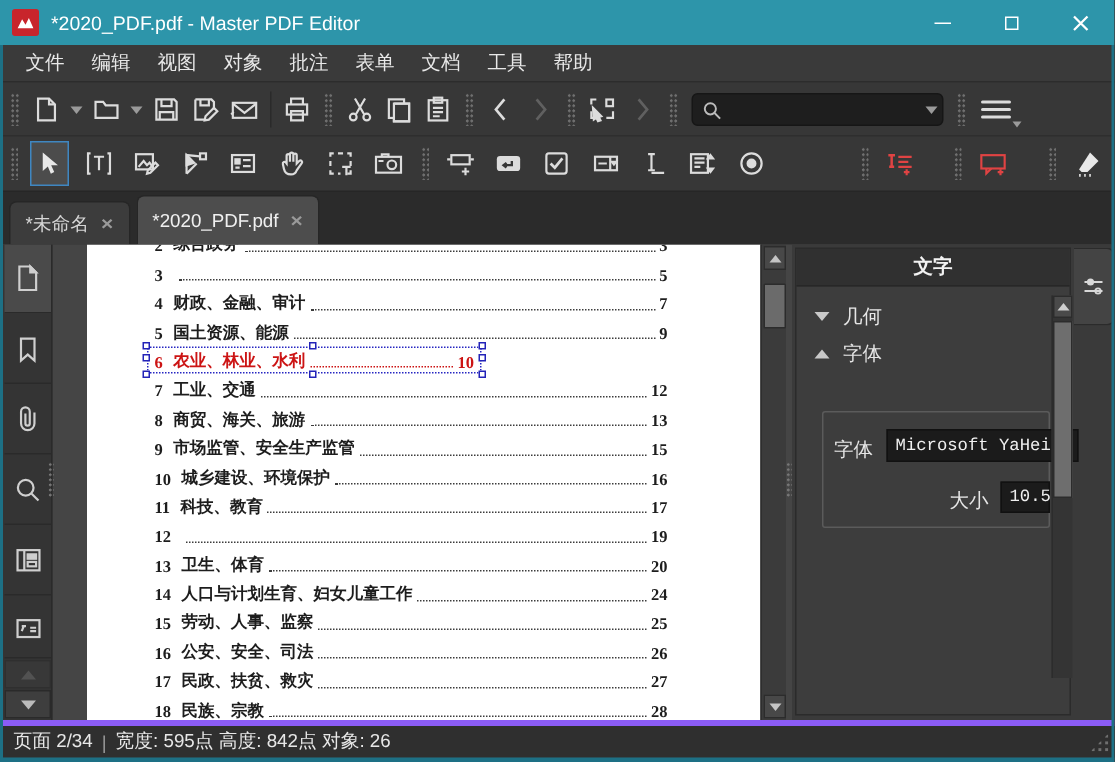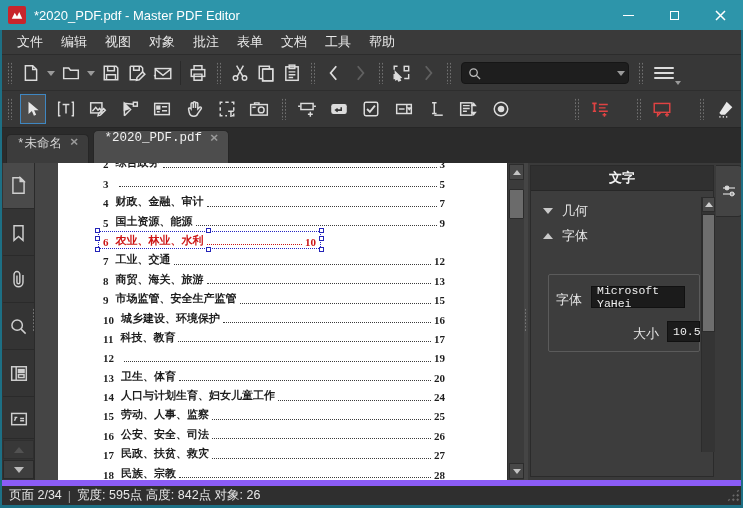--- a/index.html
+++ b/index.html
@@ -40,21 +40,21 @@
   .tool-btn.active { background:#4c4c4c; border:1px solid #3f87c2; }
   .vsep { width:1px; height:24px; background:#2a2a2a; margin:0 4px; }
   .searchbox { width:168px; height:22px; background:#1e1e1e; border:1px solid #161616; border-radius:4px; display:flex; align-items:center; margin:0 4px; }
   .searchbox input { flex:1; background:transparent; border:none; outline:none; color:#ddd; font-size:12px; min-width:0; }
   .hamburger { display:flex; flex-direction:column; gap:3px; width:20px; }
   .hamburger i { height:2px; background:#dcdcdc; border-radius:1px; }
   .mini-caret { width:0;height:0;border-left:3.5px solid transparent;border-right:3.5px solid transparent;border-top:4px solid #9a9a9a; position:absolute; right:-2px; bottom:1px; }
 
   
   .tabbar { position:absolute; left:2px; top:128px; width:739px; height:35px; background:#2b2b2b; display:flex; align-items:flex-end; }
-  .tab { height:29px; background:#3c3c3c; border:1px solid #262626; border-bottom:none; border-radius:5px 5px 0 0; display:flex; align-items:flex-start; padding:0 10px; margin-left:4px; color:#d6d6d6; font-size:12.5px; gap:8px;font-family:Liberation Mono, monospace; }
+  .tab { height:29px; background:#3c3c3c; border:1px solid #262626; border-bottom:none; border-radius:5px 5px 0 0; display:flex; align-items:center; padding:0 10px; margin-left:4px; color:#d6d6d6; font-size:12.5px; gap:8px; }
   .tab.active { height:33px; background:#4d4d4d; color:#f0f0f0; }
   .tab-close { font-size:14px; font-weight:bold; color:#9a9a9a; line-height:1; transform:scaleY(0.9); }
 
   
   .main { position:absolute; left:2px; top:163px; width:739px; height:317px; background:#454545; overflow:hidden; }
 
   
   .side { position:absolute; left:0; top:0; width:33px; height:317px; background:#343434; border-right:1px solid #2a2a2a; }
   .side-btn { position:absolute; left:1px; width:31px; height:46px; display:flex; align-items:center; justify-content:center; border-bottom:1px solid #2a2a2a; }
   .side-btn svg { stroke:#cfcfcf; fill:none; stroke-width:1.3; }
@@ -103,21 +103,21 @@
   .p-input { position:absolute; background:#1b1b1b; border:1px solid #111; color:#efefef; font-family:"Liberation Mono", monospace; font-size:11.5px; display:flex; align-items:center; padding:0 5px; }
   .p-drop { position:absolute; background:#4d4d4d; border:1px solid #666; color:#f0f0f0; font-size:12px; display:flex; align-items:center; padding:0 7px; }
   .swatch-btn { position:absolute; width:33px; height:24px; background:#4a4a4a; border:1px solid #5e5e5e; border-radius:2px; display:flex; align-items:center; padding-left:4px; }
   .swatch { width:14px; height:14px; border:1px solid #222; }
   .spin-btn { position:absolute; width:16px; height:20px; background:#4a4a4a; border:1px solid #5e5e5e; display:flex; align-items:center; justify-content:center; }
   .panel-scroll { position:absolute; left:170px; top:31px; width:14px; height:255px; background:#343434; border-left:1px solid #2c2c2c; }
   .psc-btn { position:absolute; left:0; width:13px; height:15px; background:#4a4a4a; border:1px solid #2c2c2c; display:flex; align-items:center; justify-content:center; }
   .psc-thumb { position:absolute; left:0; width:13px; background:#6e6e6e; border:1px solid #2c2c2c; }
 
   
-  .statusbar { position:absolute; left:0; top:480px; width:743px; height:25px; background:#2f2f2f; border-top:6px solid #8b5cf6; color:#e8e8e8; font-size:12.5px; display:flex; align-items:center; padding-left:9px; gap:6px; }
+  .statusbar { position:absolute; left:0; top:480px; width:743px; height:25px; background:#2f2f2f; border-top:4px solid #8b5cf6; color:#e8e8e8; font-size:12.5px; display:flex; align-items:center; padding-left:9px; gap:6px; }
   .resize-grip { position:absolute; right:3px; bottom:3px; width:14px; height:14px; background-image:radial-gradient(circle,#6f6f6f 1px,transparent 1.2px); background-size:4.5px 4.5px; background-position:bottom right; clip-path:polygon(100% 0,100% 100%,0 100%); }
 </style>
 </head>
 <body>
 
 <div class="titlebar">
   <span class="app-logo">
     <svg viewBox="0 0 16 16">
         <path d="M1 13 L5 5 L8 10 L11 4 L15 13 Z" fill="#ffffff"></path>
       </svg>
@@ -664,21 +664,21 @@
         <i class="tri-down"></i>
         <span>几何</span>
       </div>
       <div class="sec-row" style="top:61px">
         <i class="tri-up"></i>
         <span>字体</span>
       </div>
 
       <div class="group-box" style="top:108px;height:78px">
         <span class="p-label" style="left:7px;top:16px">字体</span>
-        <div class="p-input" style="left:42px;top:11px;width:94px;height:22px">
+        <div class="p-input" style="left:42px;top:11px;width:128px;height:22px">
           <span>Microsoft YaHei</span>
         </div>
         <span class="p-label" style="left:84px;top:50px">大小</span>
         <div class="p-input" style="left:118px;top:46px;width:33px;height:21px">
           <span>10.5</span>
         </div>
       </div>
 
 
       <div class="panel-scroll">

